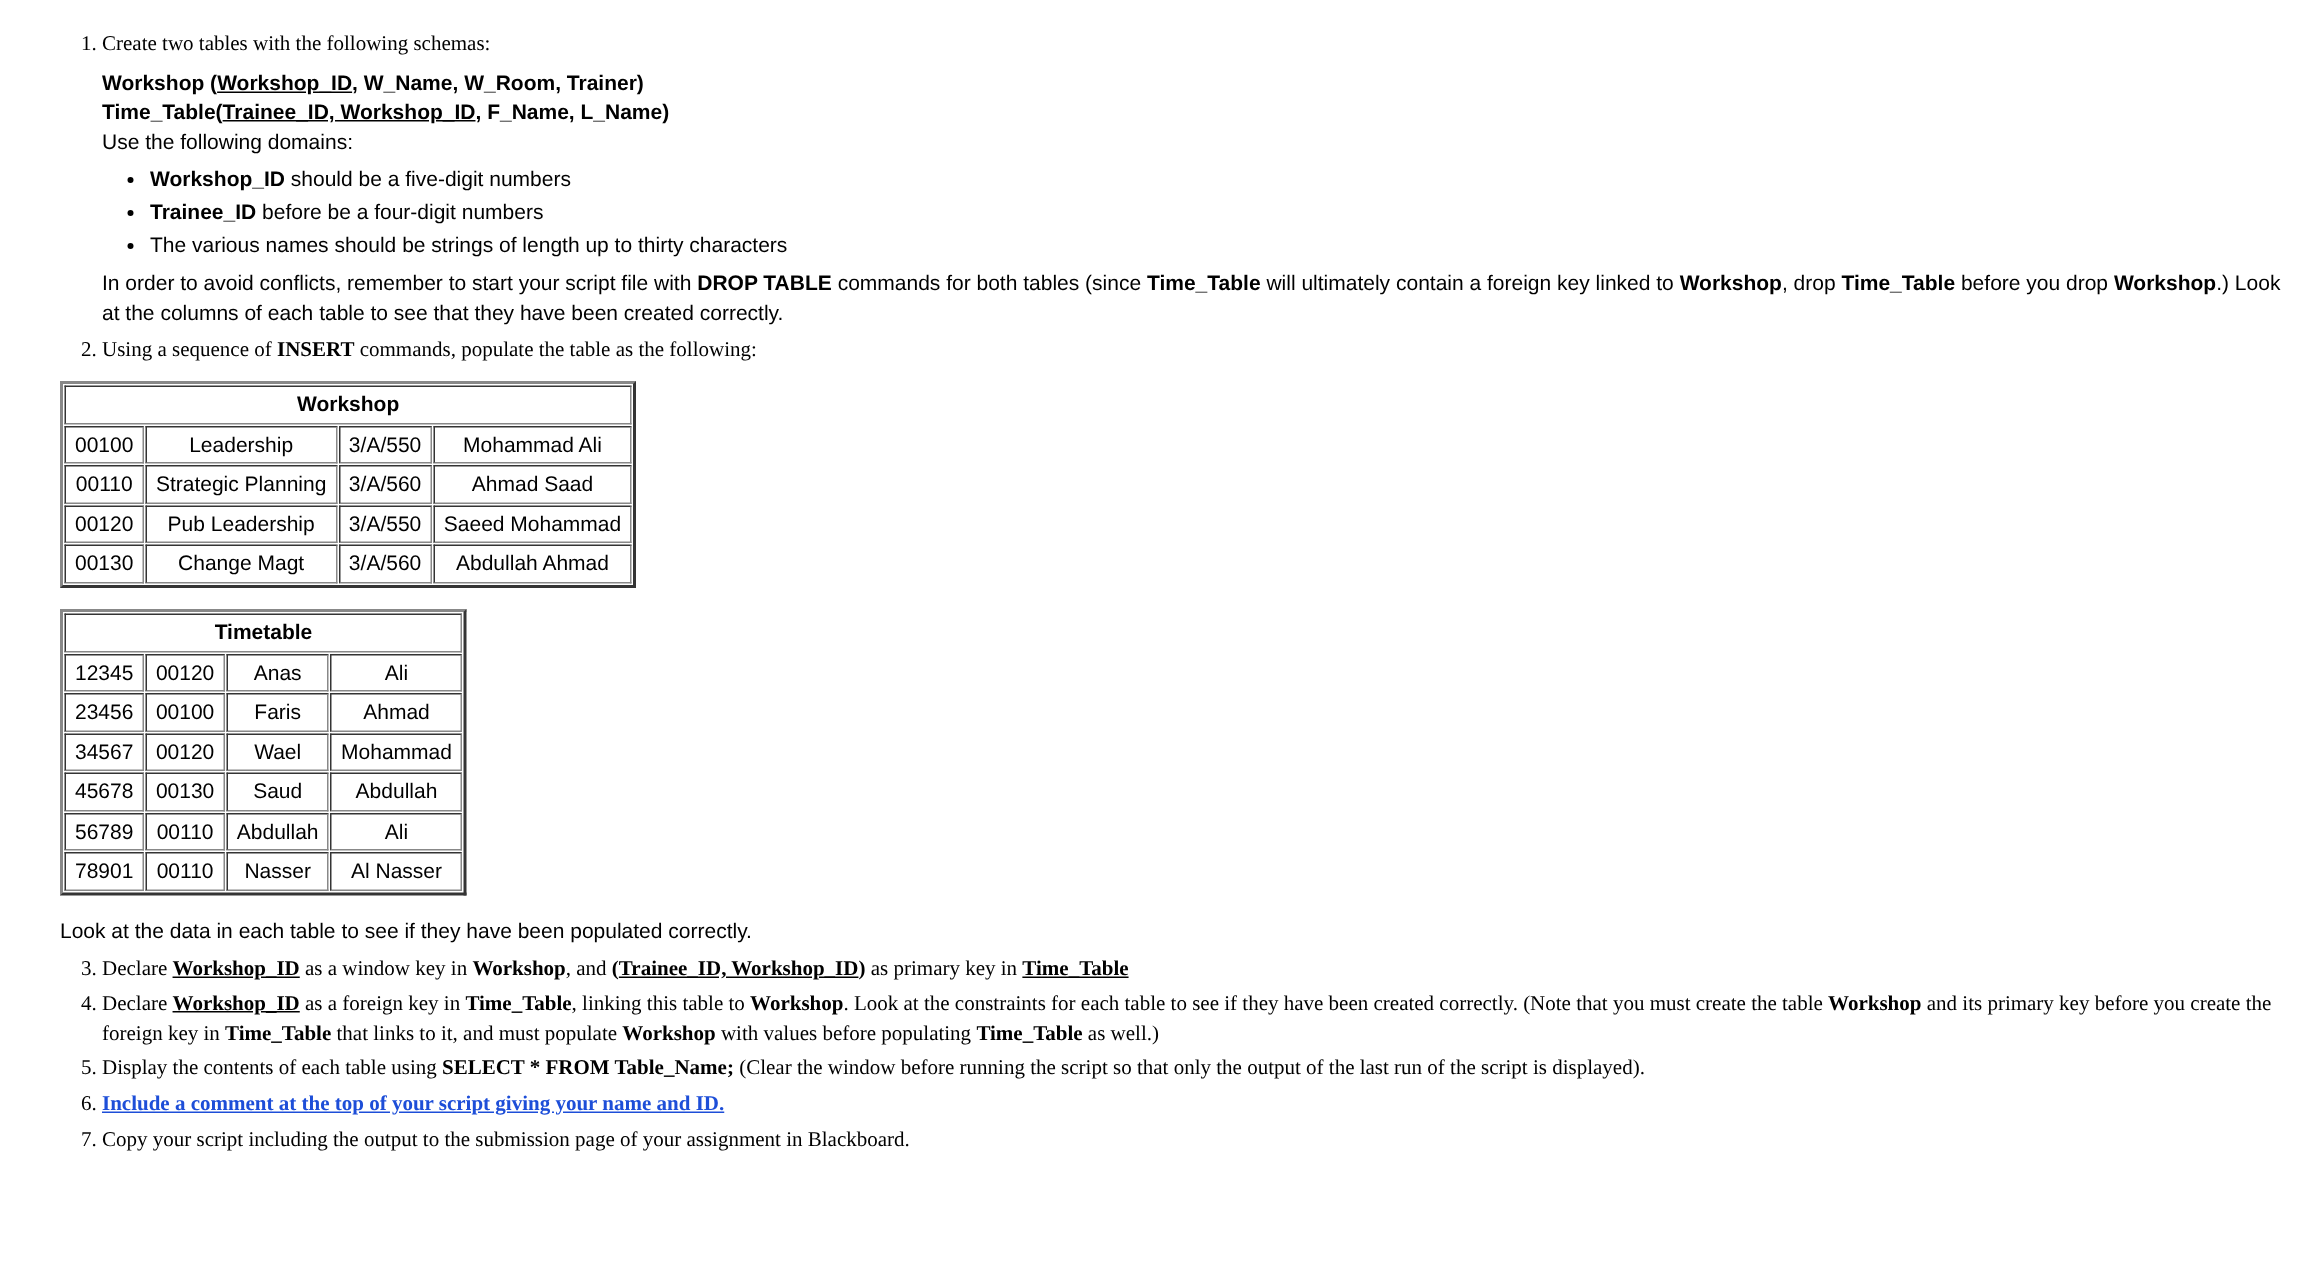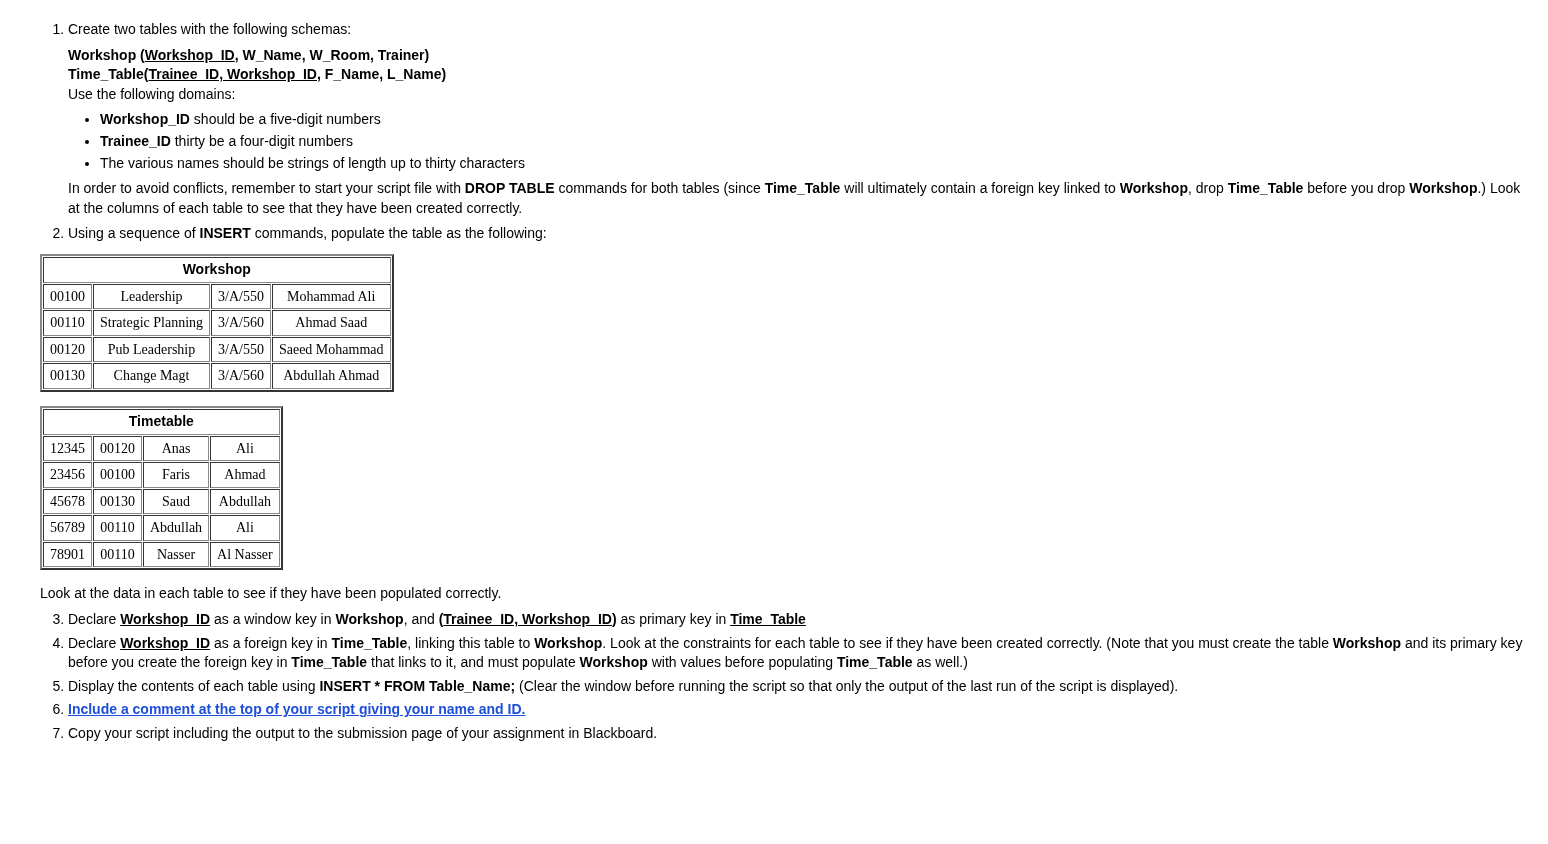--- a/index.html
+++ b/index.html
@@ -5,20 +5,21 @@
   body {
     font-family: Arial, Helvetica, sans-serif;
     font-size: 14px;
     color: #000;
     margin: 20px;
     line-height: 1.4;
   }
   ol.main-list {
     padding-left: 48px;
     margin: 0;
+    font-family: Liberation Serif, serif;
   }
   ol.main-list > li {
     margin-bottom: 4px;
   }
   ul.bullet-list {
     list-style: disc;
     margin: 6px 0;
     padding-left: 80px;
   }
   ul.bullet-list li {
@@ -47,21 +48,20 @@
   table.data th {
     border: 1px inset #888;
     padding: 2px 6px;
     font-weight: bold;
     text-align: center;
   }
   table.data td {
     border: 1px inset #888;
     padding: 2px 6px;
     text-align: center;
-    font-family: Liberation Serif, serif;
   }
   .para {
     margin: 6px 0 6px 48px;
   }
   .after-table {
     margin: 0 0 6px 20px;
   }
 </style>
 </head>
 <body>
@@ -73,21 +73,21 @@
 </ol>
 
 <div class="para schema">
   <span class="bold">Workshop (</span><span class="bold underline">Workshop_ID</span><span class="bold">, W_Name, W_Room, Trainer)</span><br>
   <span class="bold">Time_Table(</span><span class="bold underline">Trainee_ID, Workshop_ID</span><span class="bold">, F_Name, L_Name)</span><br>
   <span>Use the following domains:</span>
 </div>
 
 <ul class="bullet-list">
   <li><span class="bold">Workshop_ID</span><span> should be a  five-digit numbers</span></li>
-  <li><span class="bold">Trainee_ID</span><span> thirty be a four-digit numbers</span></li>
+  <li><span class="bold">Trainee_ID</span><span> before be a four-digit numbers</span></li>
   <li><span>The various names should be strings of length up to thirty characters</span></li>
 </ul>
 
 <div class="para">
   <span>In order to avoid conflicts, remember to start your script file with </span><span class="bold">DROP TABLE</span><span> commands for both tables (since </span><span class="bold">Time_Table</span><span> will ultimately contain a foreign key linked to  </span><span class="bold">Workshop</span><span>, drop </span><span class="bold">Time_Table</span><span> before you drop  </span><span class="bold">Workshop</span><span>.)  Look at the columns of each table to see that they have been created correctly.</span>
 </div>
 
 <ol class="main-list" start="2">
   <li>
     <span>Using a sequence of </span><span class="bold">INSERT</span><span> commands, populate  the table as the following:</span>
@@ -137,20 +137,26 @@
         <td>Anas</td>
         <td>Ali</td>
       </tr>
   <tr>
         <td>23456</td>
         <td>00100</td>
         <td>Faris</td>
         <td>Ahmad</td>
       </tr>
   <tr>
+        <td>34567</td>
+        <td>00120</td>
+        <td>Wael</td>
+        <td>Mohammad</td>
+      </tr>
+  <tr>
         <td>45678</td>
         <td>00130</td>
         <td>Saud</td>
         <td>Abdullah</td>
       </tr>
   <tr>
         <td>56789</td>
         <td>00110</td>
         <td>Abdullah</td>
         <td>Ali</td>
@@ -167,21 +173,21 @@
 <div class="after-table">Look at the data in each table to see if they have been populated correctly.</div>
 
 <ol class="main-list" start="3">
   <li>
     <span>Declare </span><span class="bold underline">Workshop_ID</span><span> as a window key in </span><span class="bold">Workshop</span><span>, and </span><span class="bold">(</span><span class="bold underline">Trainee_ID, Workshop_ID</span><span class="bold">)</span><span> as primary key in </span><span class="bold underline">Time_Table</span>
   </li>
   <li>
     <span>Declare </span><span class="bold underline">Workshop_ID</span><span> as a foreign key in </span><span class="bold">Time_Table</span><span>, linking this table to </span><span class="bold">Workshop</span><span>.   Look at the constraints for each table to see if they have been created correctly. (Note that you must create the table </span><span class="bold">Workshop</span><span> and its primary key before you create the foreign key in </span><span class="bold">Time_Table</span><span> that links to it, and must populate </span><span class="bold">Workshop</span><span> with values before populating </span><span class="bold">Time_Table</span><span> as well.)</span>
   </li>
   <li>
-    <span>Display the contents of each table using </span><span class="bold">INSERT * FROM Table_Name;</span><span> (Clear the window before running the script so that only the output of the last run of the script is displayed).</span>
+    <span>Display the contents of each table using </span><span class="bold">SELECT * FROM Table_Name;</span><span> (Clear the window before running the script so that only the output of the last run of the script is displayed).</span>
   </li>
   <li>
     <span class="red-bold underline">Include a comment at the top of your script giving your name and ID.</span>
   </li>
   <li>
     <span>Copy your script including the output to the submission page of your assignment in Blackboard.</span>
   </li>
 </ol>
 
 </body></html>

